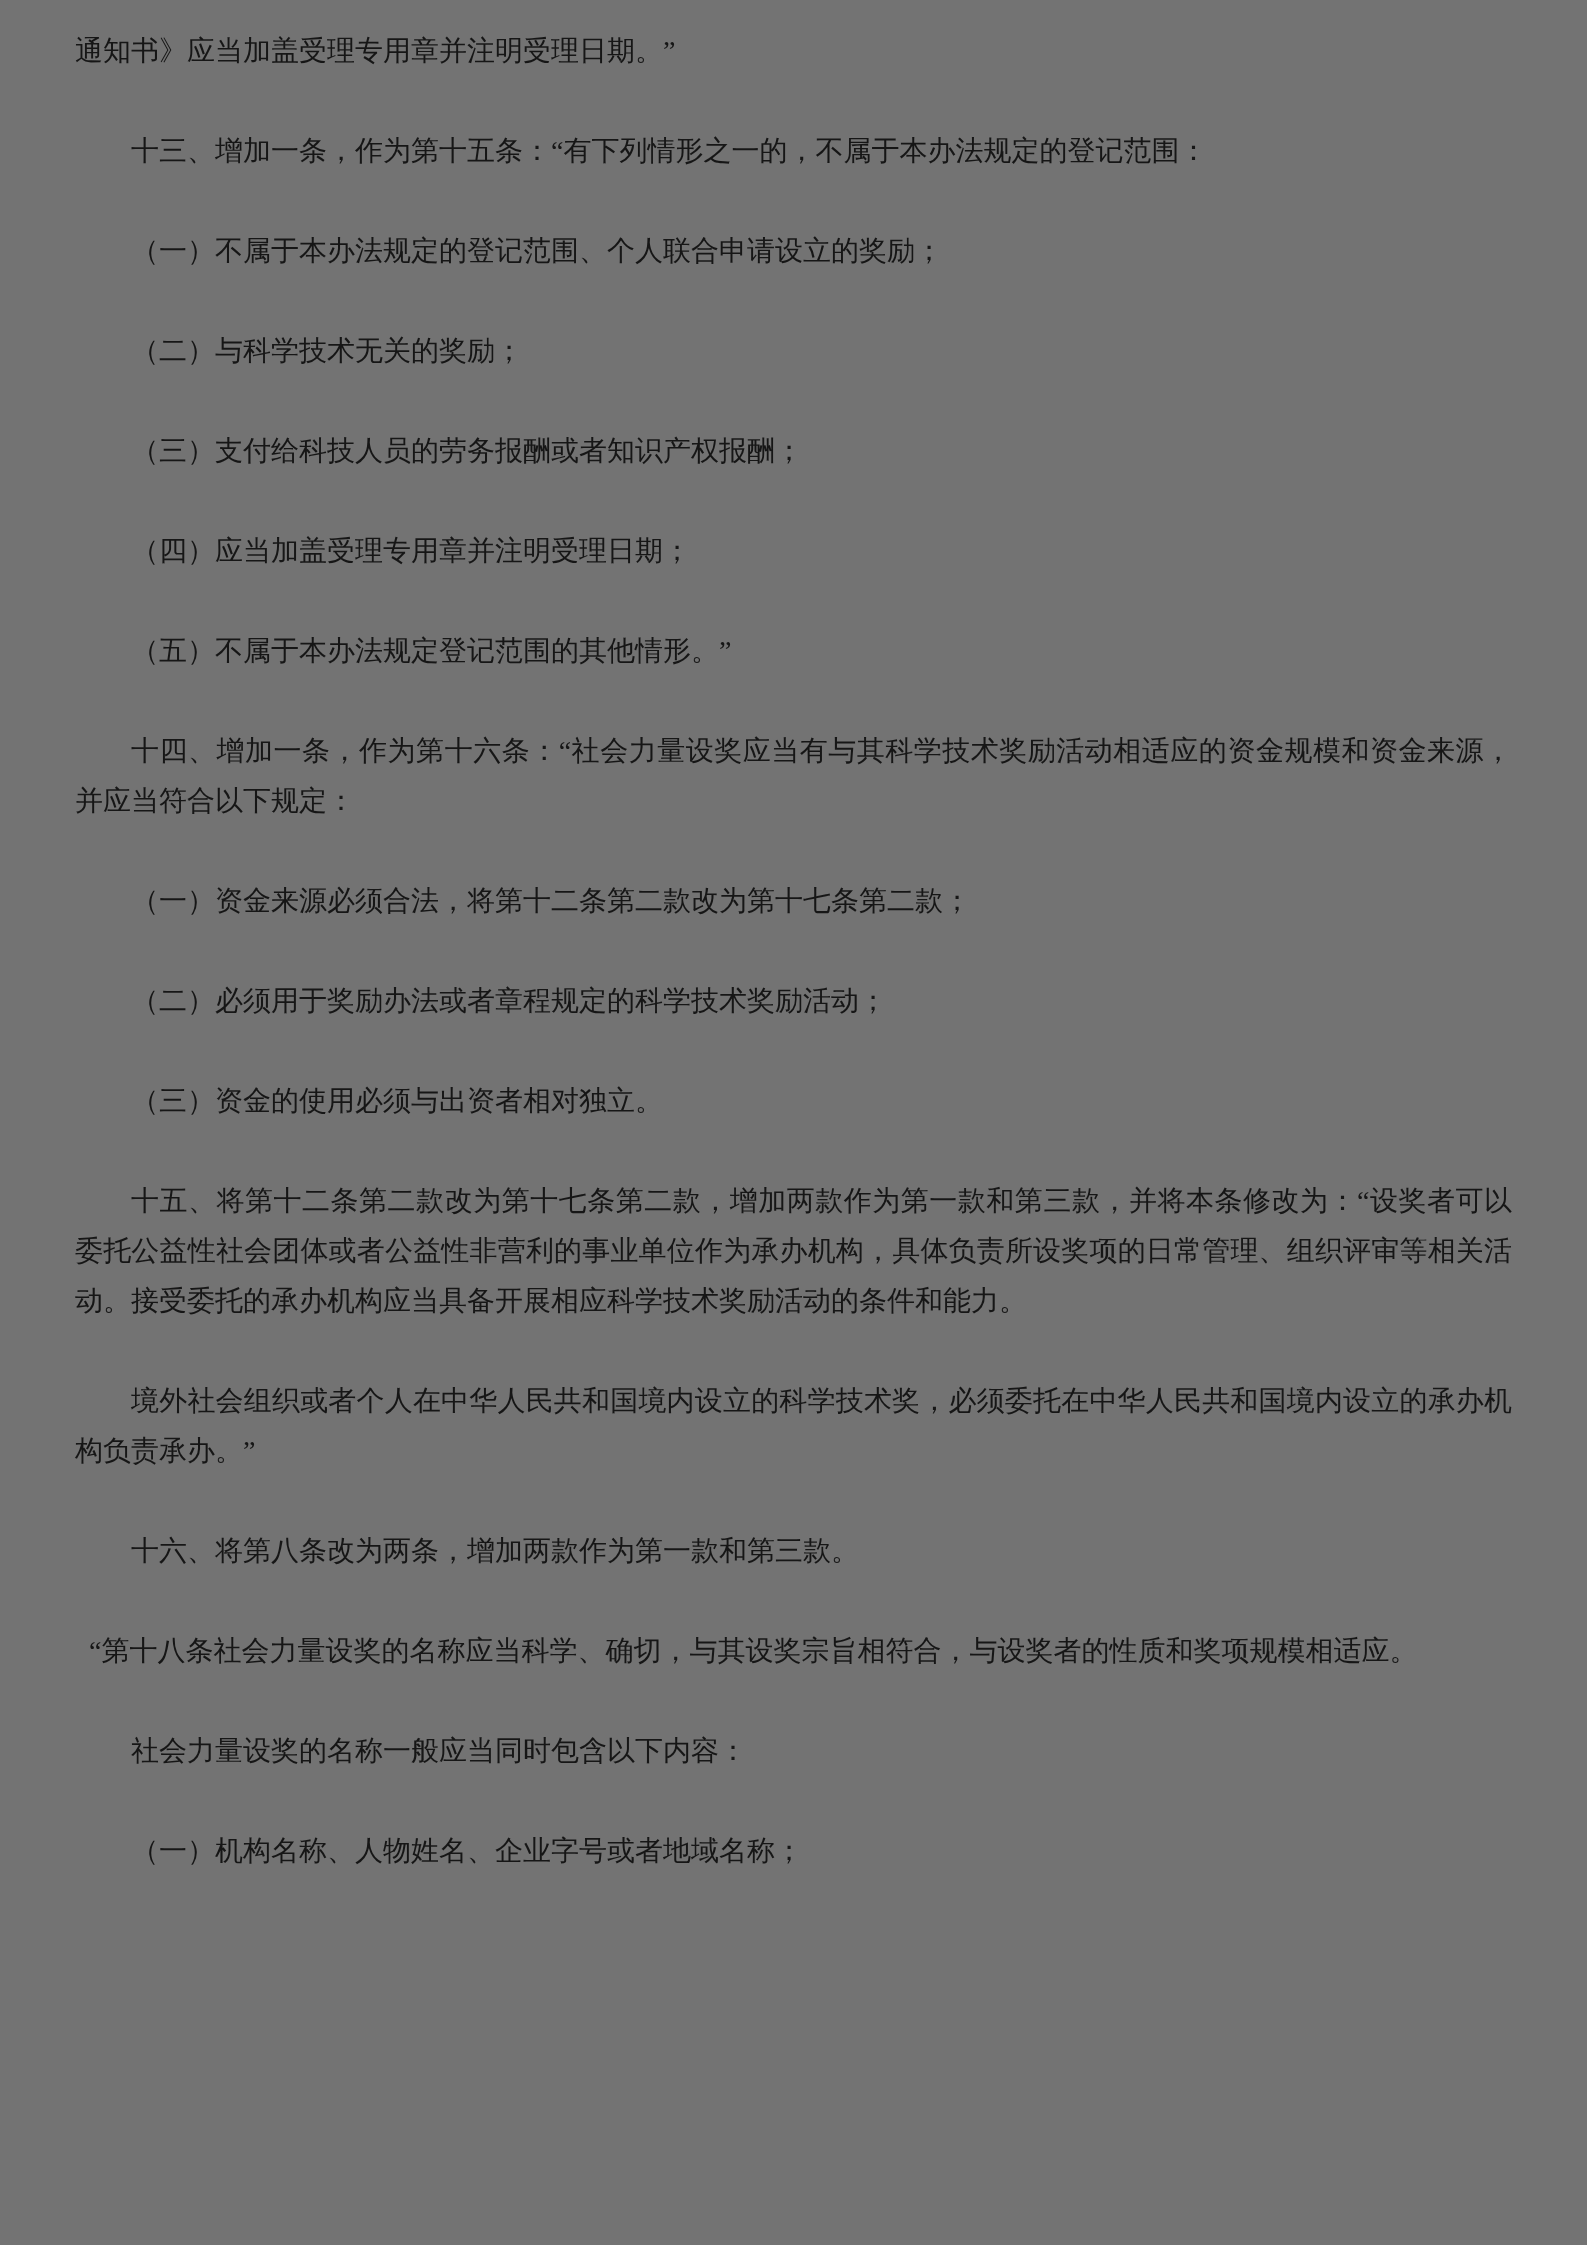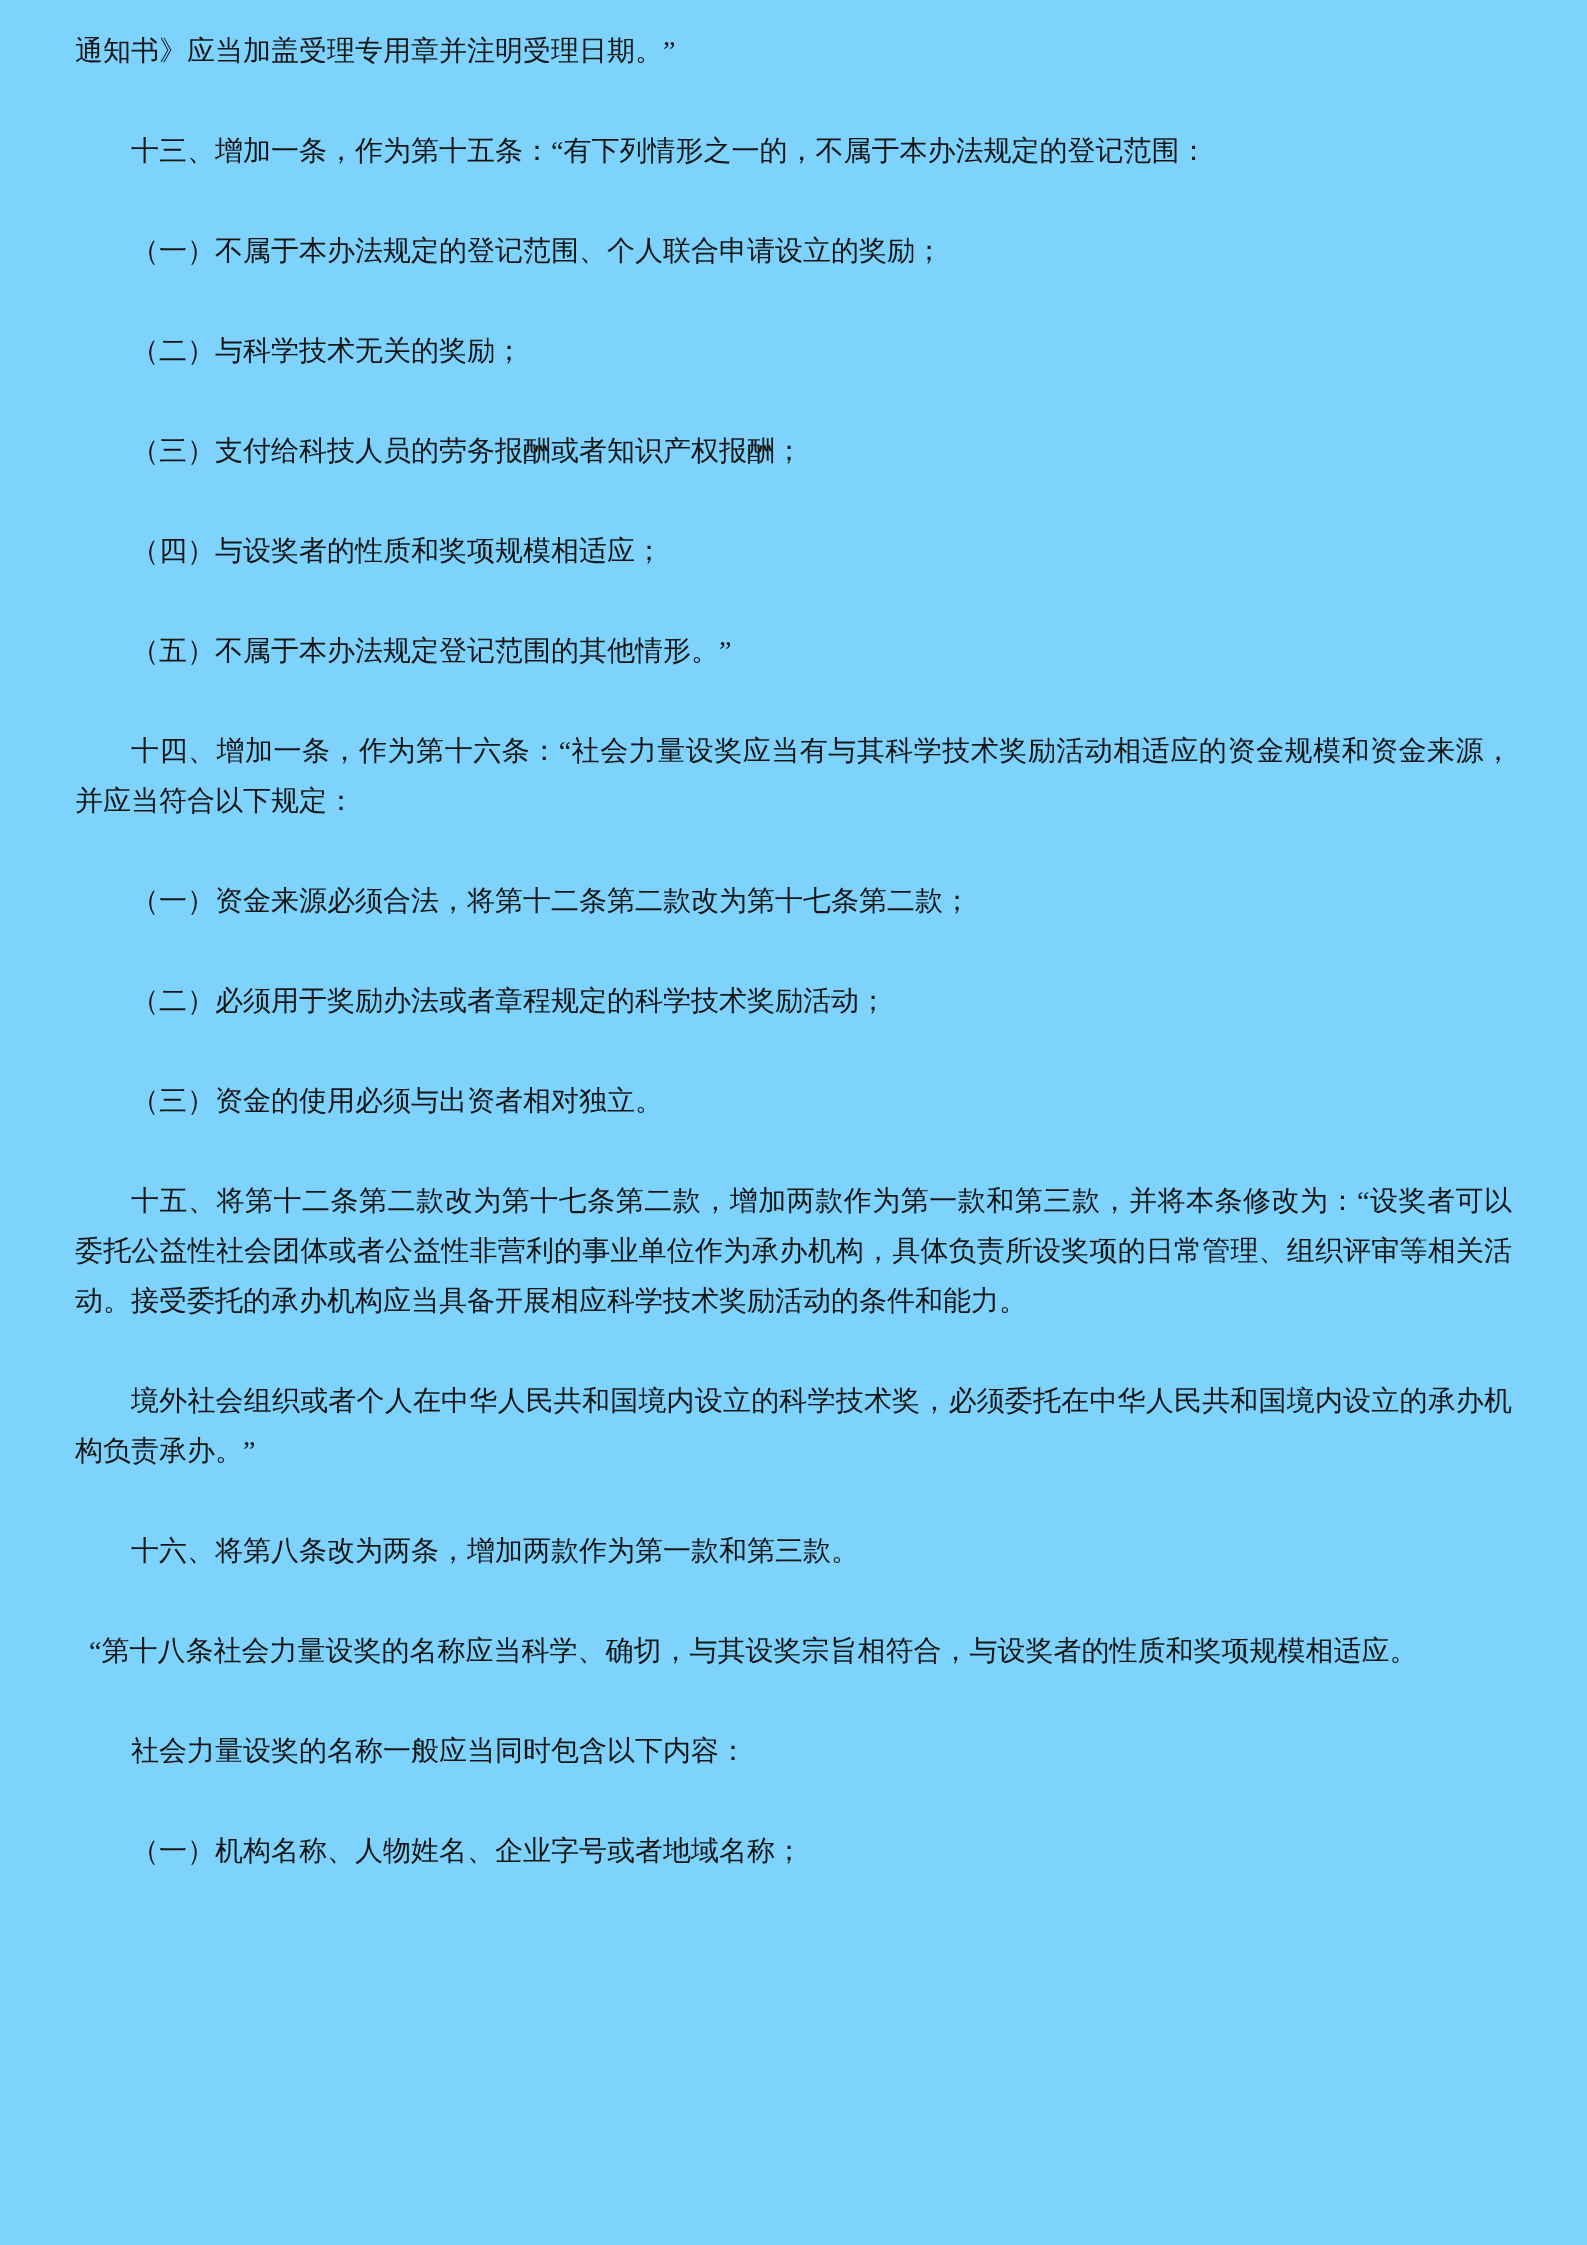--- a/index.html
+++ b/index.html
@@ -5,21 +5,21 @@
   html, body {
     margin: 0;
     padding: 0;
     background: #ffffff;
   }
   .page {
     position: relative;
     width: 1587px;
     height: 2245px;
     margin: 0 auto;
-    background: #7dd3fc;
+    background: #737373;
     box-sizing: border-box;
     padding: 26px 75px 0 75px;
     overflow: hidden;
   }
   .doc {
     width: 100%;
   }
   .para {
     margin: 0 0 50px 0;
     padding: 0;
@@ -39,21 +39,21 @@
 </head>
 <body>
 
 <div class="page">
   <main class="doc">
       <p class="para indent-none">通知书》应当加盖受理专用章并注明受理日期。”</p>
       <p class="para indent-normal">十三、增加一条，作为第十五条：“有下列情形之一的，不属于本办法规定的登记范围：</p>
       <p class="para indent-normal">（一）不属于本办法规定的登记范围、个人联合申请设立的奖励；</p>
       <p class="para indent-normal">（二）与科学技术无关的奖励；</p>
       <p class="para indent-normal">（三）支付给科技人员的劳务报酬或者知识产权报酬；</p>
-      <p class="para indent-normal">（四）与设奖者的性质和奖项规模相适应；</p>
+      <p class="para indent-normal">（四）应当加盖受理专用章并注明受理日期；</p>
       <p class="para indent-normal">（五）不属于本办法规定登记范围的其他情形。”</p>
       <p class="para indent-normal">十四、增加一条，作为第十六条：“社会力量设奖应当有与其科学技术奖励活动相适应的资金规模和资金来源，并应当符合以下规定：</p>
       <p class="para indent-normal">（一）资金来源必须合法，将第十二条第二款改为第十七条第二款；</p>
       <p class="para indent-normal">（二）必须用于奖励办法或者章程规定的科学技术奖励活动；</p>
       <p class="para indent-normal">（三）资金的使用必须与出资者相对独立。</p>
       <p class="para indent-normal">十五、将第十二条第二款改为第十七条第二款，增加两款作为第一款和第三款，并将本条修改为：“设奖者可以委托公益性社会团体或者公益性非营利的事业单位作为承办机构，具体负责所设奖项的日常管理、组织评审等相关活动。接受委托的承办机构应当具备开展相应科学技术奖励活动的条件和能力。</p>
       <p class="para indent-normal">境外社会组织或者个人在中华人民共和国境内设立的科学技术奖，必须委托在中华人民共和国境内设立的承办机构负责承办。”</p>
       <p class="para indent-normal">十六、将第八条改为两条，增加两款作为第一款和第三款。</p>
       <p class="para indent-quote">“第十八条社会力量设奖的名称应当科学、确切，与其设奖宗旨相符合，与设奖者的性质和奖项规模相适应。</p>
       <p class="para indent-normal">社会力量设奖的名称一般应当同时包含以下内容：</p>

